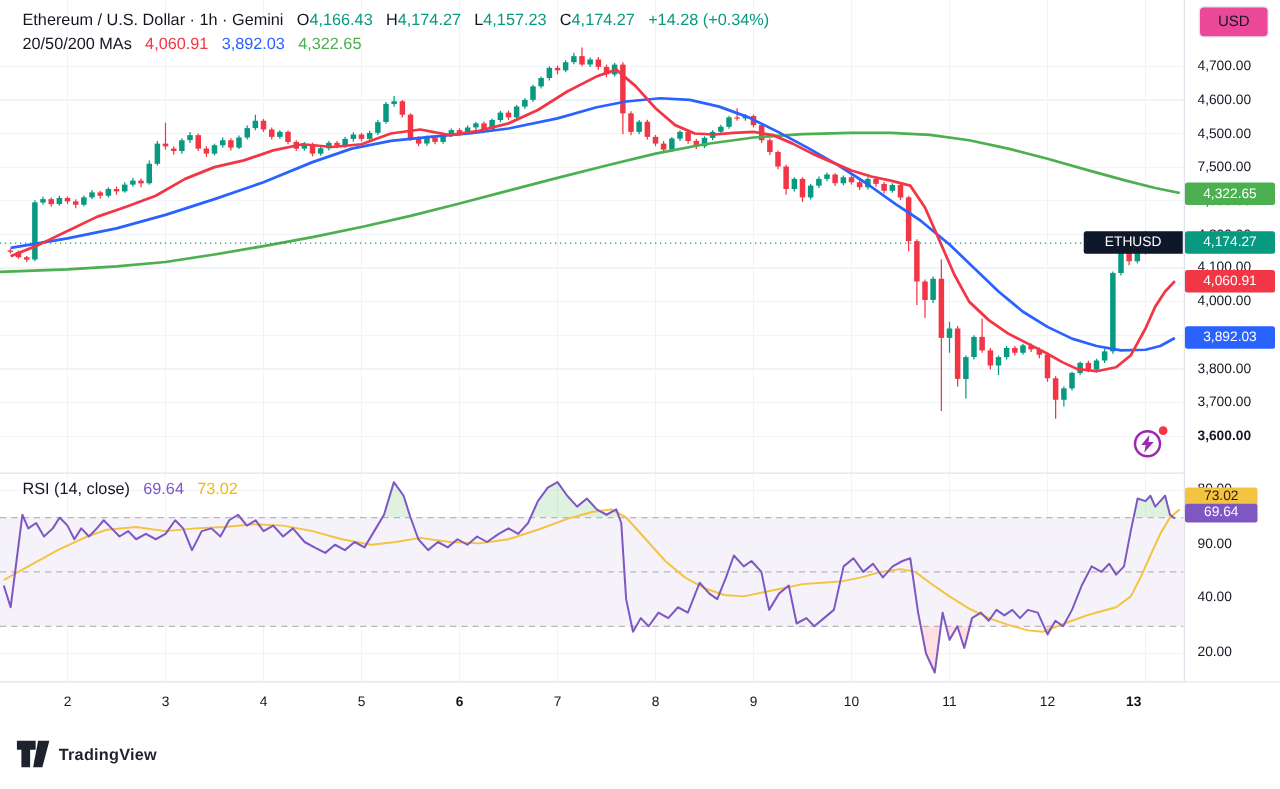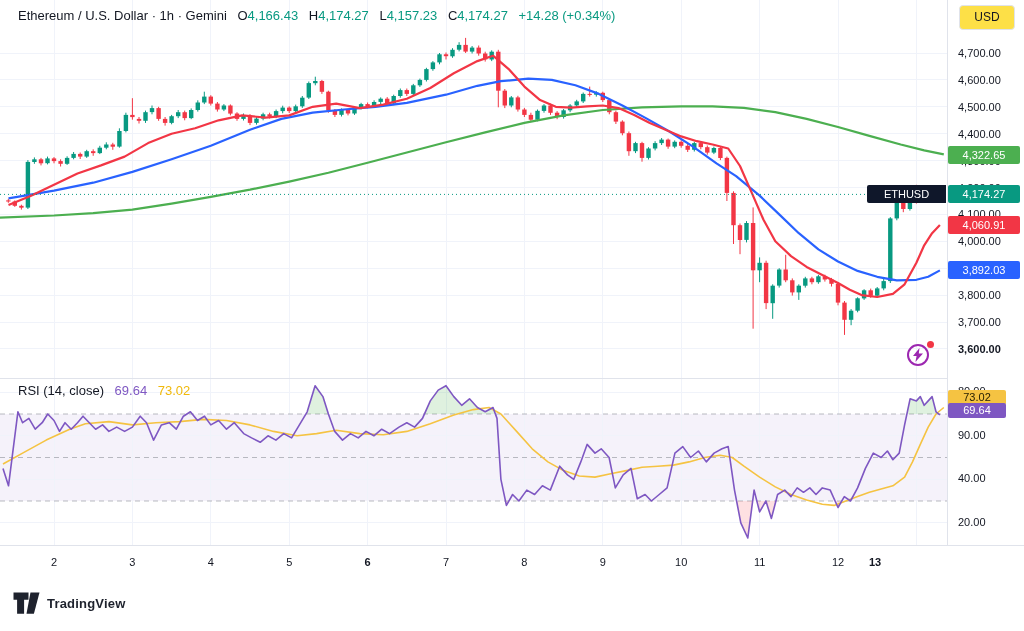--- a/index.html
+++ b/index.html
@@ -23,21 +23,21 @@
   .c-yellow{color:#f0b90b;}
   .gap{display:inline-block;width:7px;}
   
   #price-axis{position:absolute;left:947px;top:0;width:77px;height:545px;border-left:1px solid #e0e3eb;background:#fff;z-index:20;}
   .ptick{position:absolute;left:10px;font-size:11px;color:#131722;height:12px;line-height:12px;}
   .flabel{position:absolute;left:1px;width:72px;height:18px;line-height:18px;text-align:center;
           font-size:11px;border-radius:2px;z-index:25;}
   .rlabel{position:absolute;left:1px;width:58px;height:15px;line-height:15px;text-align:center;
           font-size:11px;border-radius:2px;z-index:25;}
   #usd-box{position:absolute;left:11px;top:5px;width:54px;height:23px;line-height:23px;text-align:center;
-           border:1px solid #e0e3eb;border-radius:4px;font-size:12px;color:#131722;background:#fde047;z-index:26;}
+           border:1px solid #e0e3eb;border-radius:4px;font-size:12px;color:#131722;background:#ec4899;z-index:26;}
   
   .sym-tag{position:absolute;height:18px;line-height:18px;text-align:center;font-size:11px;color:#fff;
            border-radius:2px 0 0 2px;z-index:24;}
   
   #time-axis{position:absolute;left:0;top:545px;width:1024px;height:32px;border-top:1px solid #e0e3eb;
              border-bottom:1px solid #e0e3eb;background:#fff;}
   .ttick{position:absolute;top:0;height:32px;line-height:32px;font-size:11px;color:#131722;transform:translateX(-50%);}
   .ttick.bold{font-weight:bold;}
   
   #boost{position:absolute;left:905px;top:341px;width:30px;height:30px;z-index:22;cursor:pointer;}
@@ -413,33 +413,39 @@
 
   <div id="legend-line1" class="legend">
     <span class="k">Ethereum / U.S. Dollar · 1h · Gemini</span><span class="gap"></span>
     <span class="k">O</span><span class="c-up">4,166.43</span><span class="gap"></span>
     <span class="k">H</span><span class="c-up">4,174.27</span><span class="gap"></span>
     <span class="k">L</span><span class="c-up">4,157.23</span><span class="gap"></span>
     <span class="k">C</span><span class="c-up">4,174.27</span><span class="gap"></span>
     <span class="c-up">+14.28 (+0.34%)</span>
   </div>
 
+  <div id="legend-line2" class="legend">
+    <span class="k">20/50/200 MAs</span><span class="gap"></span>
+    <span class="c-red">4,060.91</span><span class="gap"></span>
+    <span class="c-blue">3,892.03</span><span class="gap"></span>
+    <span class="c-green">4,322.65</span>
+  </div>
 
   <div id="rsi-legend" class="legend">
     <span class="k">RSI (14, close)</span><span class="gap"></span>
     <span class="c-purple">69.64</span><span class="gap"></span>
     <span class="c-yellow">73.02</span>
   </div>
 
   <div id="price-axis">
     <div id="usd-box">USD</div>
   <div class="ptick" style="top: 47px;">4,700.00</div>
       <div class="ptick" style="top: 73.9px;">4,600.00</div>
       <div class="ptick" style="top: 100.8px;">4,500.00</div>
-      <div class="ptick" style="top: 127.7px;">4,400.00</div>
+      <div class="ptick" style="top: 127.7px;">7,500.00</div>
       <div class="ptick" style="top: 154.6px;">4,300.00</div>
       <div class="ptick" style="top: 181.5px;">4,200.00</div>
       <div class="ptick" style="top: 208.4px;">4,100.00</div>
       <div class="ptick" style="top: 235.3px;">4,000.00</div>
       <div class="ptick" style="top: 262.2px;">3,900.00</div>
       <div class="ptick" style="top: 289.1px;">3,800.00</div>
       <div class="ptick" style="top: 316px;">3,700.00</div>
       <div class="ptick" style="top: 342.9px; font-weight: bold;">3,600.00</div>
       <div class="ptick" style="top: 385.25px;">80.00</div>
       <div class="ptick" style="top: 428.75px;">90.00</div>
@@ -452,21 +458,21 @@
       <div class="ttick" style="left: 132.4px;">3</div>
       <div class="ttick" style="left: 210.8px;">4</div>
       <div class="ttick" style="left: 289.2px;">5</div>
       <div class="ttick bold" style="left: 367.6px;">6</div>
       <div class="ttick" style="left: 446px;">7</div>
       <div class="ttick" style="left: 524.4px;">8</div>
       <div class="ttick" style="left: 602.8px;">9</div>
       <div class="ttick" style="left: 681.2px;">10</div>
       <div class="ttick" style="left: 759.6px;">11</div>
       <div class="ttick" style="left: 838px;">12</div>
-      <div class="ttick bold" style="left: 875px; text-align: right;">13</div>
+      <div class="ttick bold" style="left: 907px; text-align: right;">13</div>
     </div>
 
   <div id="boost" title="">
     <div class="ring">
       <svg width="12" height="14" viewBox="0 0 12 14">
         <path d="M7.5 0 L1 8 h3.6 L3.4 14 L11 5.6 H6.8 Z" fill="#9c27b0"></path>
       </svg>
     </div>
     <div class="dot"></div>
   </div>

